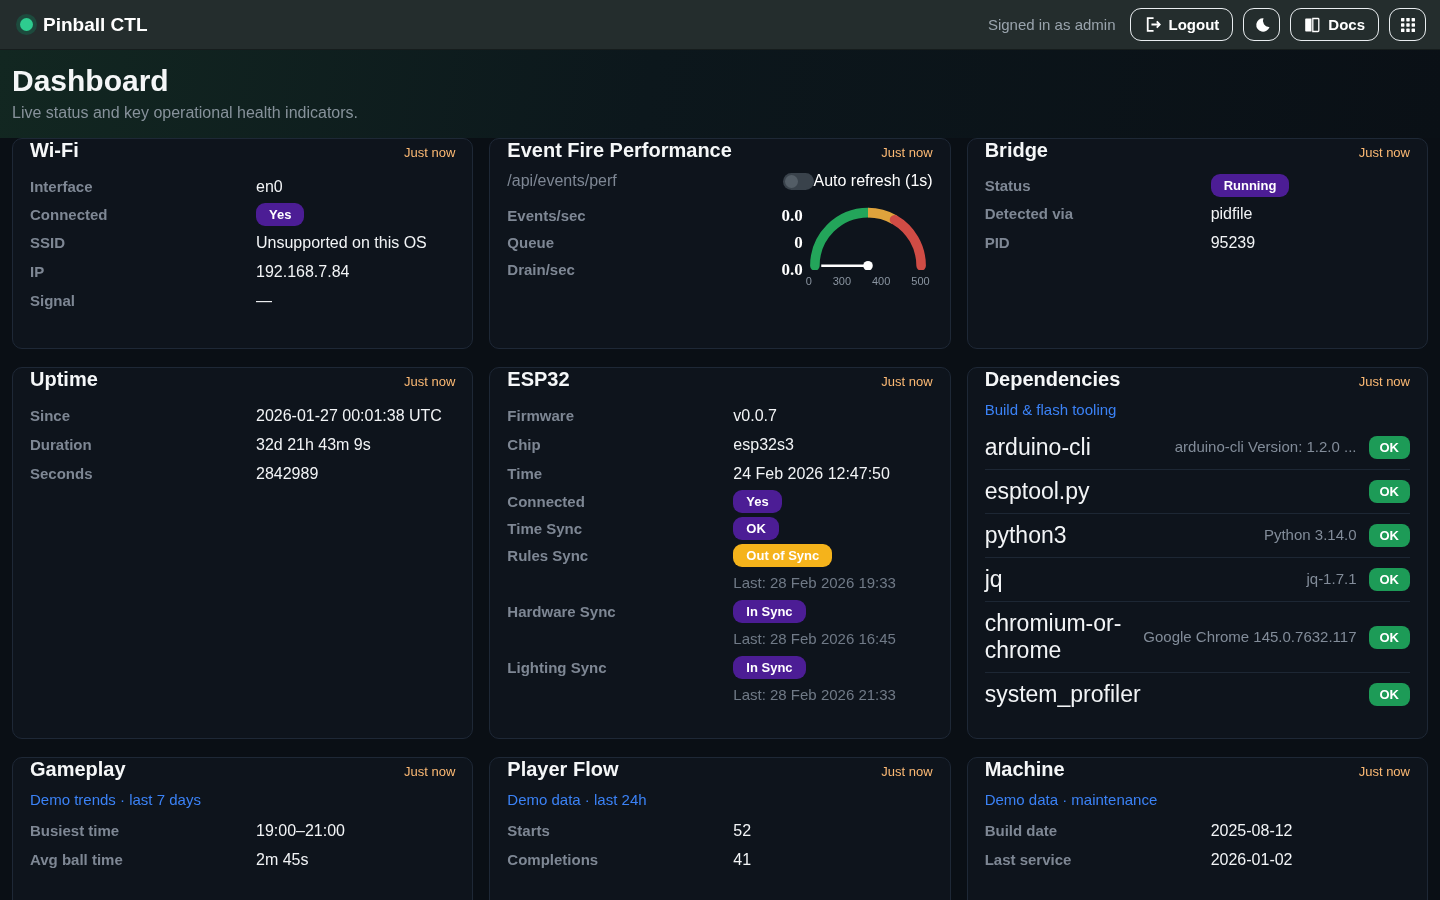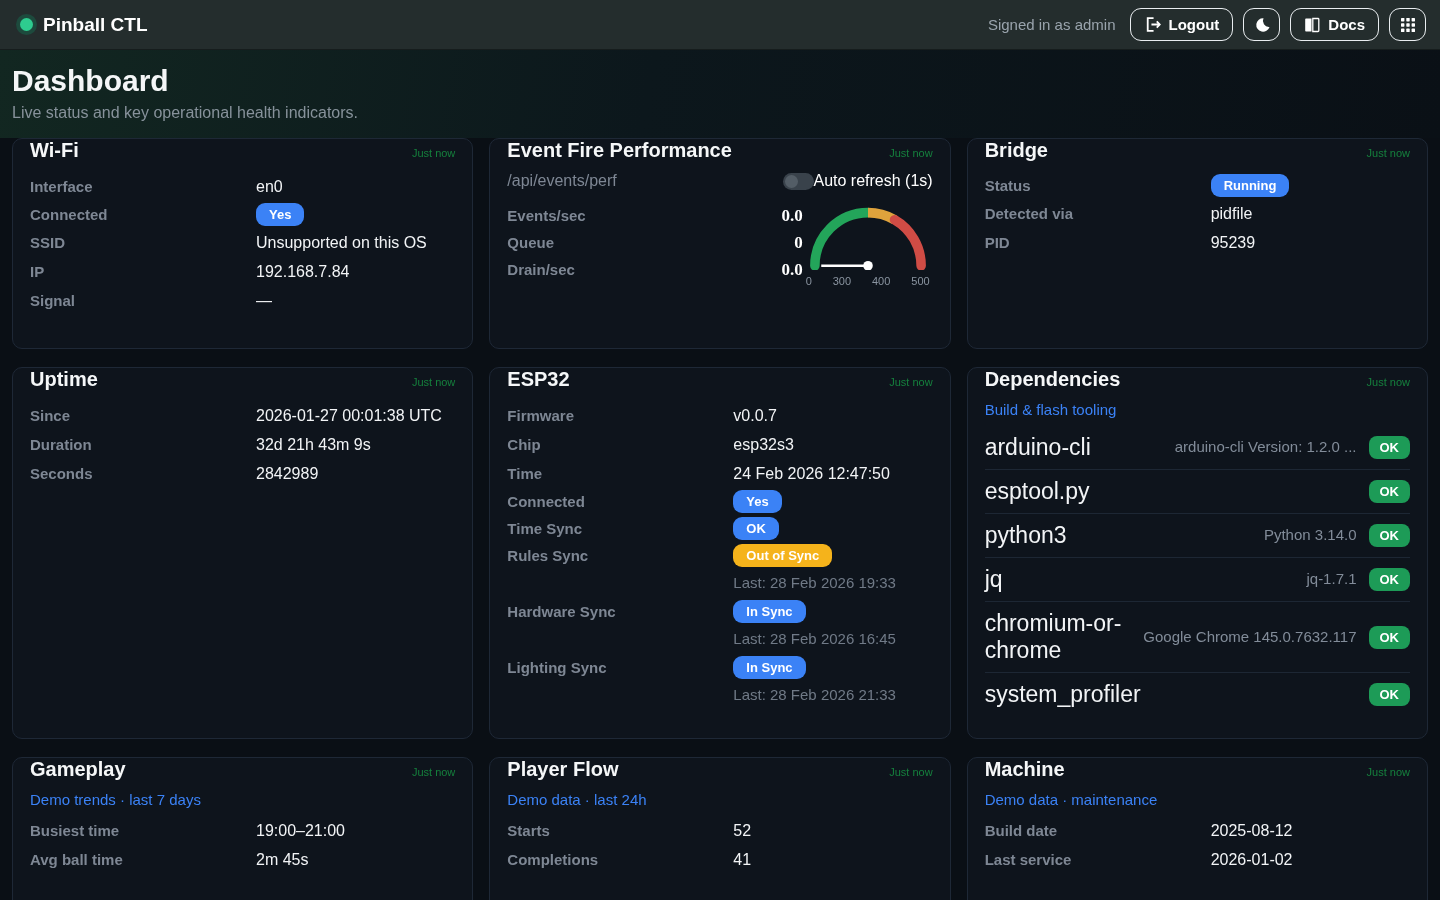--- a/index.html
+++ b/index.html
@@ -43,31 +43,31 @@
     display: grid; grid-template-columns: repeat(3, 1fr);
     grid-template-rows: 211px 372px 230px;
     gap: 18px 16px; padding: 0 12px;
   }
   .card {
     background: #0e141c; border: 1px solid #1e2836; border-radius: 10px;
     padding: 0 17px; overflow: hidden;
   }
   .card-head { display: flex; justify-content: space-between; align-items: baseline; margin-bottom: 10px; }
   .card-title { margin: 0; font-size: 20px; font-weight: 700; color: #f5f7f8; }
-  .just-now { color: #15803d; font-size: 11px; }
+  .just-now { color: #fdba74; font-size: 13px; }
 
   .kv { display: grid; grid-template-columns: 226px 1fr; align-items: center; min-height: 29px; }
   .k { color: #7e8794; font-size: 15px; font-weight: 600; }
   .v { color: #f2f4f6; font-size: 16px; font-weight: 500; }
 
   .badge {
     display: inline-block; padding: 4px 13px; border-radius: 9px;
     font-size: 13px; font-weight: 700; color: #fff; line-height: 1.2;
   }
-  .badge.green { background: #3b82f6; }
+  .badge.green { background: #4c1d95; }
   .badge.amber { background: #f5b31b; }
   .kv.badge-row { min-height: 27px; }
   .last-line { grid-column: 2; color: #707a87; font-size: 15px; font-weight: 400; padding: 5px 0 7px; }
 
   
   .efp-top { display: flex; justify-content: space-between; align-items: center; margin: 2px 0 12px; }
   .endpoint { color: #7e8794; font-size: 16px; }
   .toggle-wrap { display: flex; align-items: center; font-size: 16px; font-weight: 500; color: #fff; }
   .toggle { width: 31px; height: 17px; border-radius: 9px; background: #39424b; position: relative; cursor: pointer; }
   .knob { position: absolute; left: 2px; top: 2px; width: 13px; height: 13px; border-radius: 50%; background: #535d66; }

